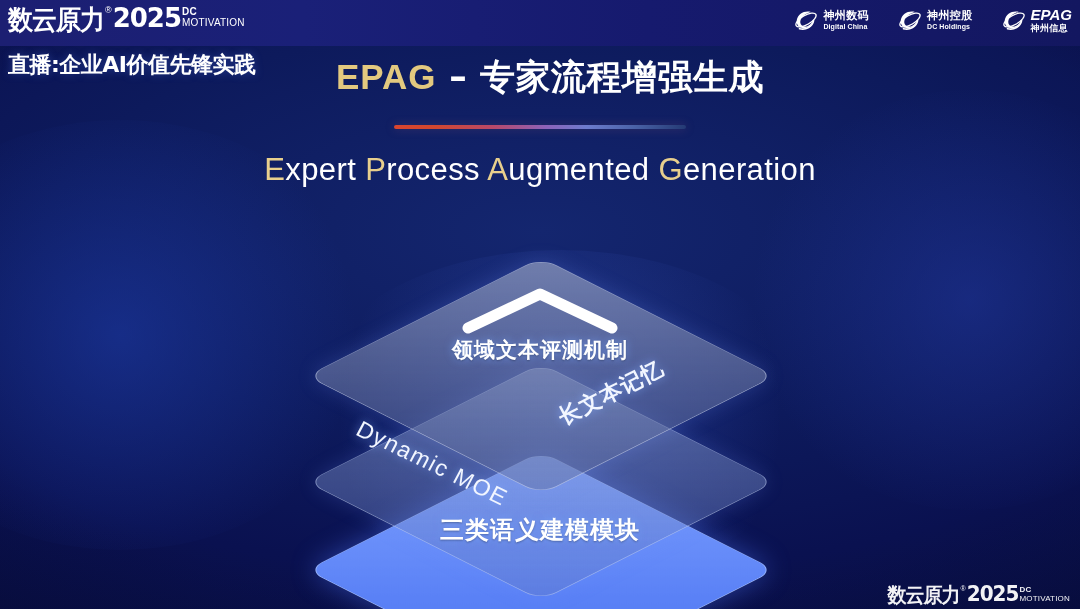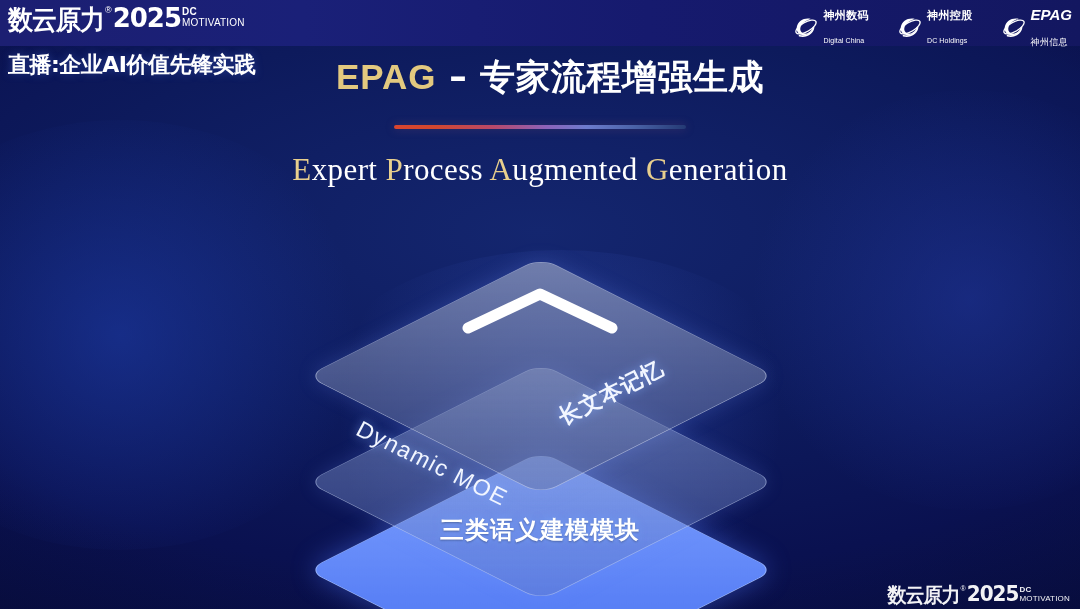--- a/index.html
+++ b/index.html
@@ -132,23 +132,23 @@
   .partner-cn {
     font-family: "DejaVu Sans", sans-serif;
     font-size: 11px;
     font-weight: bold;
     color: #fff;
     letter-spacing: .4px;
     white-space: nowrap;
   }
   .partner-en {
     font-size: 7px;
-    font-weight: normal;
-    color: #fff;
-    margin-top: 16px;
+    font-weight: bold;
+    color: #fff;
+    margin-top: 2px;
     letter-spacing: .1px;
     white-space: nowrap;
   }
   .partner-cn.big {
     font-family: "Liberation Sans", sans-serif;
     font-size: 15px;
     font-style: italic;
     letter-spacing: 0;
   }
   .partner-en.cn-small {
@@ -198,21 +198,21 @@
       #d8452f 0%, #d2472f 14%, #b8496a 34%,
       #8d63b9 52%, #6d7ccd 66%, #4b63a8 82%, #243a74 100%);
     z-index: 5;
     box-shadow: 0 0 10px rgba(150,90,120,.35);
   }
 
   .subhead {
     position: absolute;
     left: 0; right: 0; top: 152px;
     text-align: center;
-    font-family: Liberation Serif, serif;
+    font-family: Liberation Sans, sans-serif;
     font-size: 31px;
     font-weight: normal;
     letter-spacing: .4px;
     z-index: 5;
     white-space: nowrap;
   }
   .subhead .cap { color: #e8cf8d; }
   .subhead .low { color: #ffffff; }
 
   
@@ -407,20 +407,21 @@
   <div class="stack">
 
     <div class="layer layer-bot"></div>
     <div class="layer layer-mid"></div>
     <div class="layer layer-top"></div>
 
     <svg class="chevron" viewBox="0 0 160 52">
       <path d="M8 44 L80 10 L152 44" fill="none" stroke="#ffffff" stroke-width="11" stroke-linecap="round" stroke-linejoin="round"></path>
     </svg>
 
+    <div class="lbl lbl-top">领域文本评测机制</div>
 
     <div class="lbl-left">Dynamic  MOE</div>
     <div class="lbl-right">长文本记忆</div>
 
     <div class="lbl lbl-bot">三类语义建模模块</div>
   </div>
 
   <div class="watermark">
     <span class="brand-cn">数云原力</span>
     <span class="brand-reg">®</span>

